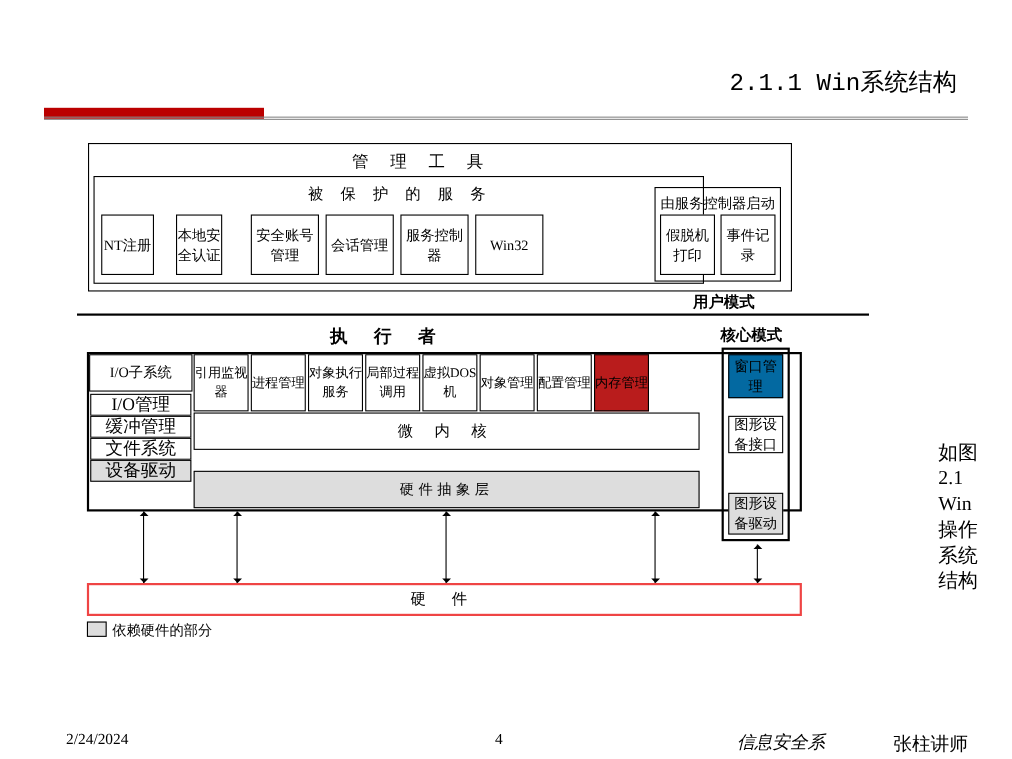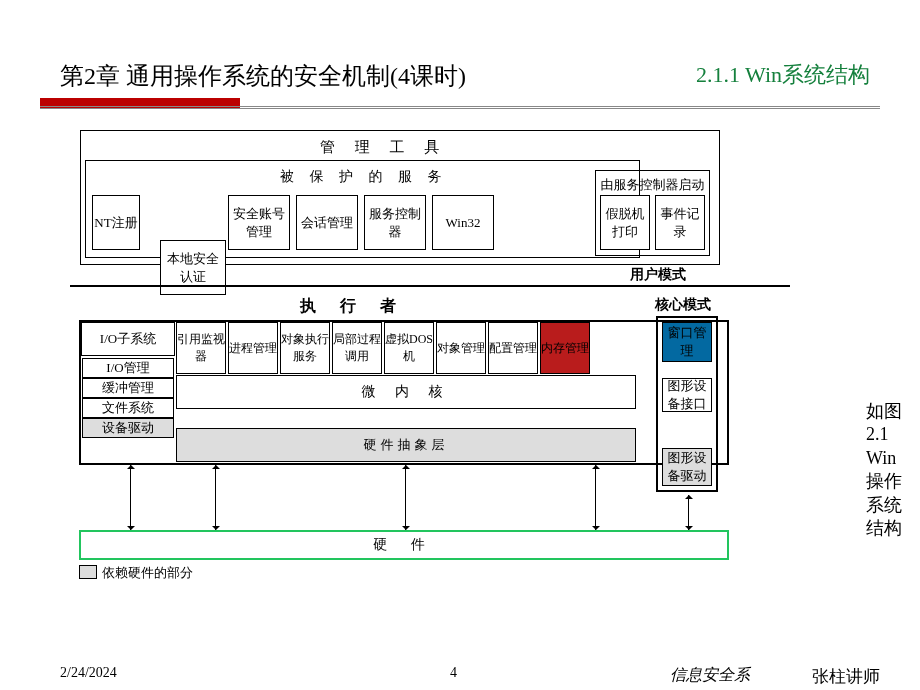--- a/index.html
+++ b/index.html
@@ -1,52 +1,52 @@
 <!DOCTYPE html>
 <html><head>
   <meta charset="utf-8">
   <style>
     * { box-sizing: border-box; margin: 0; padding: 0; }
     body { font-family: "SimSun", "Microsoft YaHei", serif; background: #fff; width: 920px; height: 690px; position: relative; }
     .header { position: absolute; top: 60px; left: 60px; right: 40px; }
     .title-main { font-size: 24px; color: #000; }
-    .title-sub { font-size: 22px; color: #15803d; position: absolute; top: 0; right: 10px; }
+    .title-sub { font-size: 22px; color: #000000; position: absolute; top: 0; right: 10px; font-family: Liberation Mono, monospace; }
     .redbar { position: absolute; top: 98px; left: 40px; width: 200px; height: 10px; background: #b00; }
     .grayline { position: absolute; top: 108px; left: 40px; right: 40px; height: 1px; background: #888; }
     .g2 { top: 106px; }
 
     .box { border: 1.5px solid #000; background: #fff; position: absolute; display: flex; align-items: center; justify-content: center; font-size: 13px; text-align: center; }
     .label { position: absolute; font-size: 14px; }
 
     .mgmt-outer { left: 80px; top: 130px; width: 640px; height: 135px; }
     .mgmt-title { left: 320px; top: 138px; width: 160px; font-size: 15px; letter-spacing: 8px; }
     .prot-outer { left: 85px; top: 160px; width: 555px; height: 98px; }
     .prot-title { left: 280px; top: 168px; letter-spacing: 6px; }
     .svc-outer { left: 595px; top: 170px; width: 115px; height: 86px; border: 1.5px solid #000; }
     .svc-title { left: 600px; top: 176px; width: 105px; text-align: center; font-size: 13px;}
 
     .row1 .box { top: 195px; height: 55px; }
     .nt-reg { left: 92px; width: 48px; }
-    .local-sec { left: 160px; width: 66px; margin-top: 45px; }
+    .local-sec { left: 160px; width: 42px; }
     .sec-acct { left: 228px; width: 62px; }
     .session { left: 296px; width: 62px; }
     .svc-ctrl { left: 364px; width: 62px; }
     .win32 { left: 432px; width: 62px; }
     .spooler { left: 600px; width: 50px; }
     .eventlog { left: 655px; width: 50px; }
 
     .mode-line { position: absolute; left: 70px; top: 285px; width: 720px; height: 2px; background: #000; }
     .user-mode-lbl { left: 630px; top: 266px; font-weight: bold; font-size: 14px; }
     .kernel-mode-lbl { left: 655px; top: 296px; font-weight: bold; font-size: 14px; }
     .exec-lbl { left: 300px; top: 296px; font-size: 16px; font-weight: bold; letter-spacing: 10px; }
 
     .exec-outer { left: 79px; top: 320px; width: 650px; height: 145px; border: 2px solid #000; background: #fff; }
 
     .io-sys { left: 81px; top: 322px; width: 94px; height: 34px; border: 1.5px solid #000; background:#fff;}
-    .io-sub { left: 82px; width: 92px; height: 20px; border: 1px solid #000; font-size: 13px; background:#fff;}
+    .io-sub { left: 82px; width: 92px; height: 20px; border: 1px solid #000; font-size: 16px; background:#fff;}
     .io-mgmt { top: 358px; }
     .io-buf { top: 378px; }
     .io-fs { top: 398px; }
     .io-dev { top: 418px; background: #ddd; }
 
     .exec-box { top: 322px; height: 52px; border: 1.5px solid #000; font-size: 12px; background:#fff;}
     .ref-mon { left: 176px; width: 50px; }
     .proc-mgr { left: 228px; width: 50px; }
     .obj-exec { left: 280px; width: 50px; }
     .lpc { left: 332px; width: 50px; }
@@ -55,26 +55,26 @@
     .conf-mgr { left: 488px; width: 50px; }
     .mem-mgr { left: 540px; width: 50px; background: #b91c1c; }
     .win-mgr { left: 662px; top: 322px; width: 50px; height: 40px; background:#0369a1; border: 1.5px solid #000;}
     .gfx-dev-if { left: 662px; top: 378px; width: 50px; height: 34px; border: 1.5px solid #000; background:#fff;}
     .gfx-drv { left: 662px; top: 448px; width: 50px; height: 38px; background: #ddd; border: 1.5px solid #000;}
     .win-outer { left: 656px; top: 316px; width: 62px; height: 176px; border: 2px solid #000; background:transparent; z-index:-1;}
 
     .microkernel { left: 176px; top: 375px; width: 460px; height: 34px; border: 1.5px solid #000; font-size: 14px; letter-spacing: 8px; background:#fff;}
     .hal { left: 176px; top: 428px; width: 460px; height: 34px; background: #ddd; border: 1.5px solid #000; letter-spacing: 4px;}
 
-    .hardware { left: 79px; top: 530px; width: 650px; height: 30px; border: 2px solid #22c55e; font-size: 14px; letter-spacing: 10px;}
+    .hardware { left: 79px; top: 530px; width: 650px; height: 30px; border: 2px solid #ef4444; font-size: 14px; letter-spacing: 10px;}
 
     .legend-box { left: 79px; top: 565px; width: 18px; height: 14px; background: #ddd; border: 1px solid #000;}
     .legend-lbl { left: 102px; top: 564px; font-size: 13px;}
 
-    .caption { position: absolute; right: 16px; top: 400px; width: 38px; font-size: 18px; line-height: 1.3; writing-mode: horizontal-tb; text-align: left;}
+    .caption { position: absolute; right: 29px; top: 400px; width: 38px; font-size: 18px; line-height: 1.3; writing-mode: horizontal-tb; text-align: left;}
 
     .arrow { position: absolute; width: 1px; background: #000; }
     .arrow::before, .arrow::after { content:''; position:absolute; left:-3px; border:4px solid transparent; }
     .arrow::before { top:-4px; border-bottom-color:#000; }
     .arrow::after { bottom:-4px; border-top-color:#000; }
     .a1 { left: 130px; top: 465px; height: 65px; }
     .a2 { left: 215px; top: 465px; height: 65px; }
     .a3 { left: 405px; top: 465px; height: 65px; }
     .a4 { left: 595px; top: 465px; height: 65px; }
     .a5 { left: 688px; top: 495px; height: 35px; }
@@ -82,21 +82,20 @@
     .footer { position: absolute; bottom: 25px; left: 60px; right: 40px; font-size: 14px;}
     .date-lbl { position:absolute; left:0; }
     .page-lbl { position:absolute; left: 390px; }
     .dept-lbl { position:absolute; right: 130px; font-style: italic; font-family: "KaiTi", serif; font-size:16px;}
     .lecturer-lbl { position:absolute; right: 0; font-size: 17px;}
   </style>
 </head>
 <body>
 
 <div class="header">
-  <span class="title-main">第2章 通用操作系统的安全机制(4课时)</span>
   <span class="title-sub">2.1.1 Win系统结构</span>
 </div>
 <div class="redbar"></div>
 <div class="grayline"></div>
 <div class="grayline g2"></div>
 
 <div class="box mgmt-outer"></div>
 <div class="label mgmt-title">管 理 工 具</div>
 <div class="box prot-outer"></div>
 <div class="label prot-title">被 保 护 的 服 务</div>

